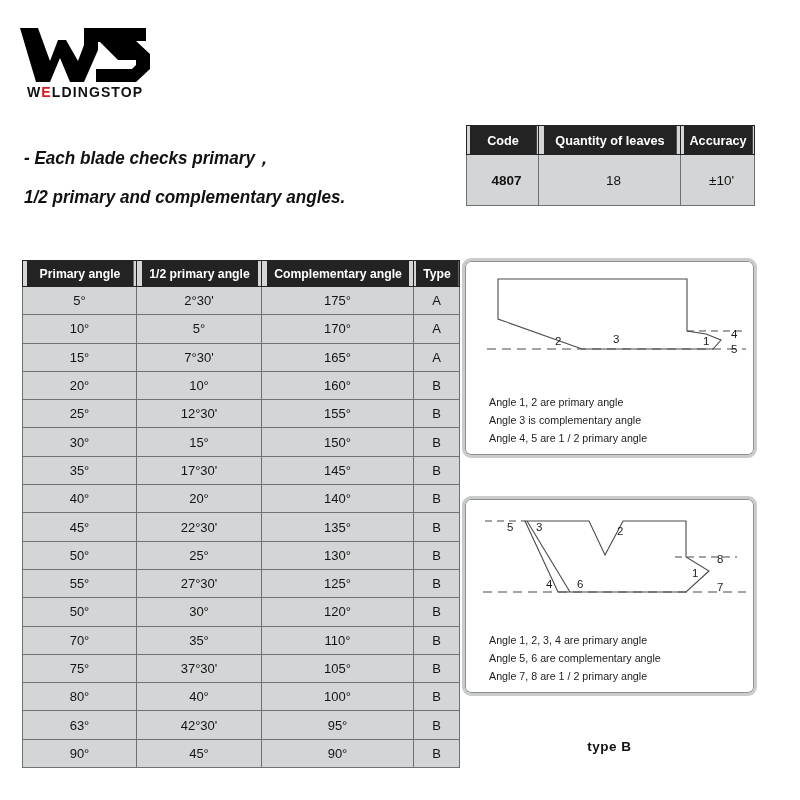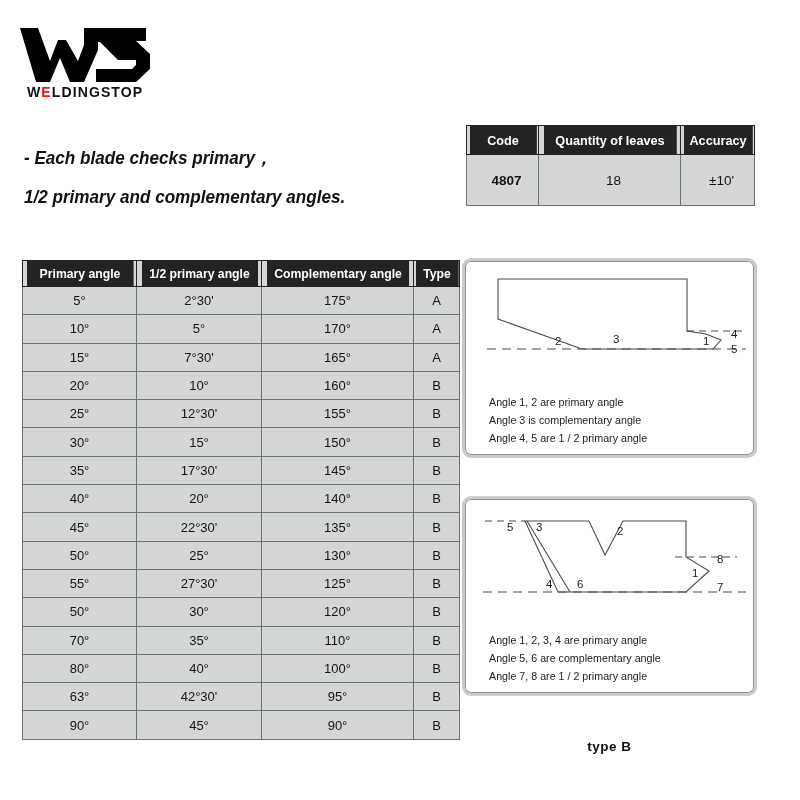--- a/index.html
+++ b/index.html
@@ -305,20 +305,26 @@
             <td>120°</td>
             <td>B</td>
           </tr>
           <tr>
             <td>70°</td>
             <td>35°</td>
             <td>110°</td>
             <td>B</td>
           </tr>
           <tr>
+            <td>75°</td>
+            <td>37°30'</td>
+            <td>105°</td>
+            <td>B</td>
+          </tr>
+          <tr>
             <td>80°</td>
             <td>40°</td>
             <td>100°</td>
             <td>B</td>
           </tr>
           <tr>
             <td>63°</td>
             <td>42°30'</td>
             <td>95°</td>
             <td>B</td>

